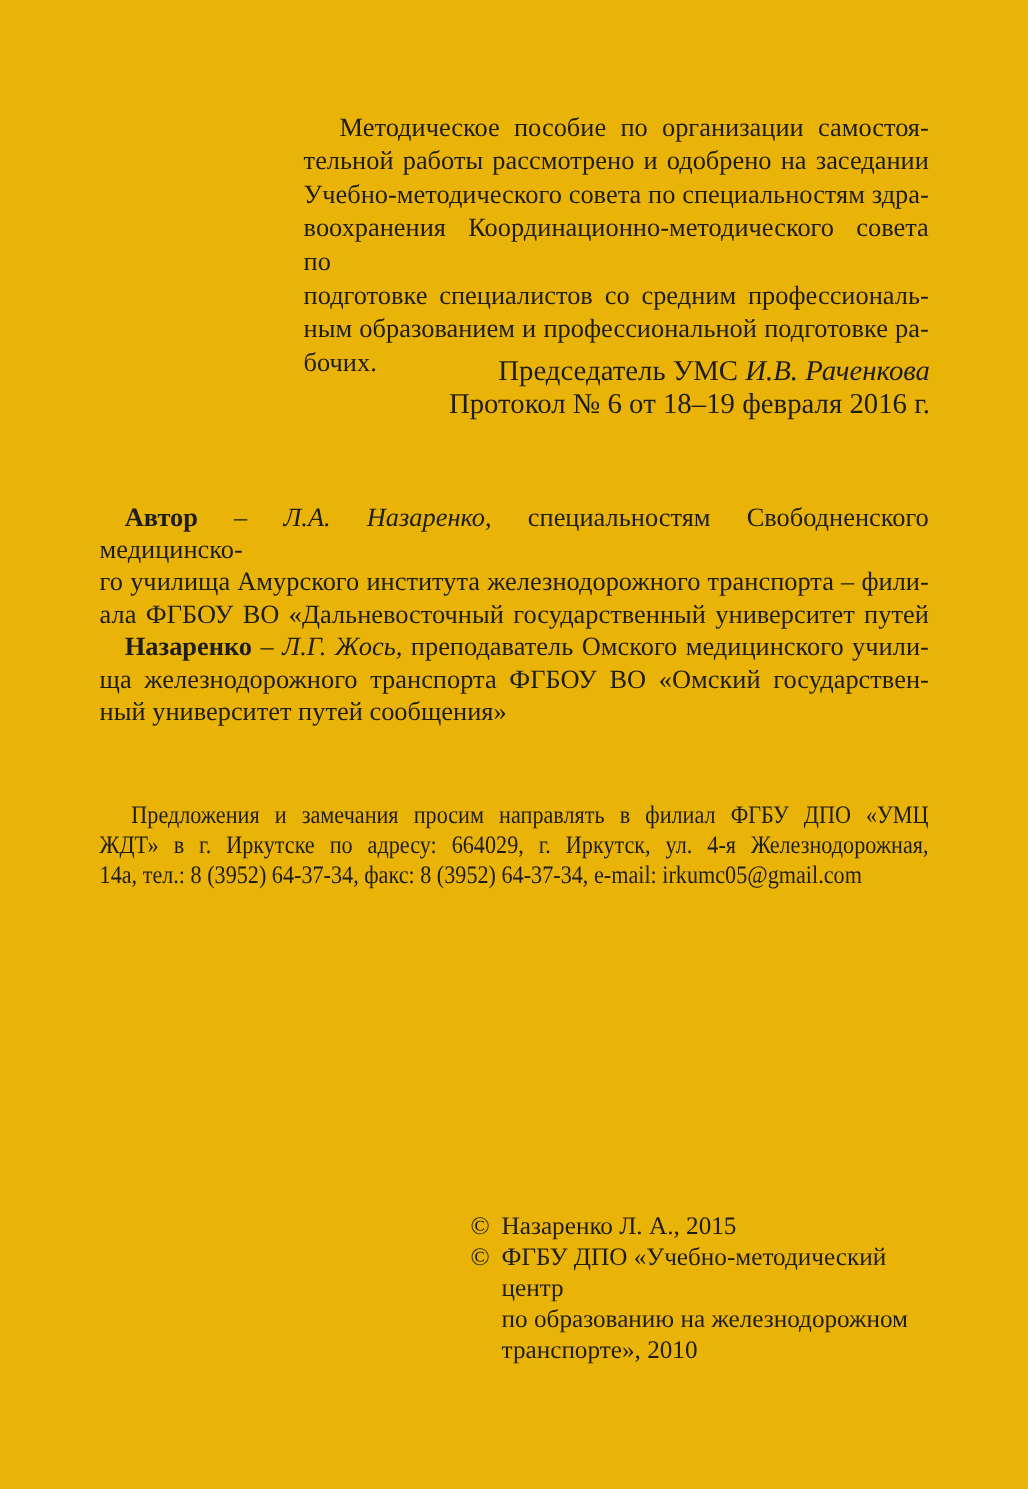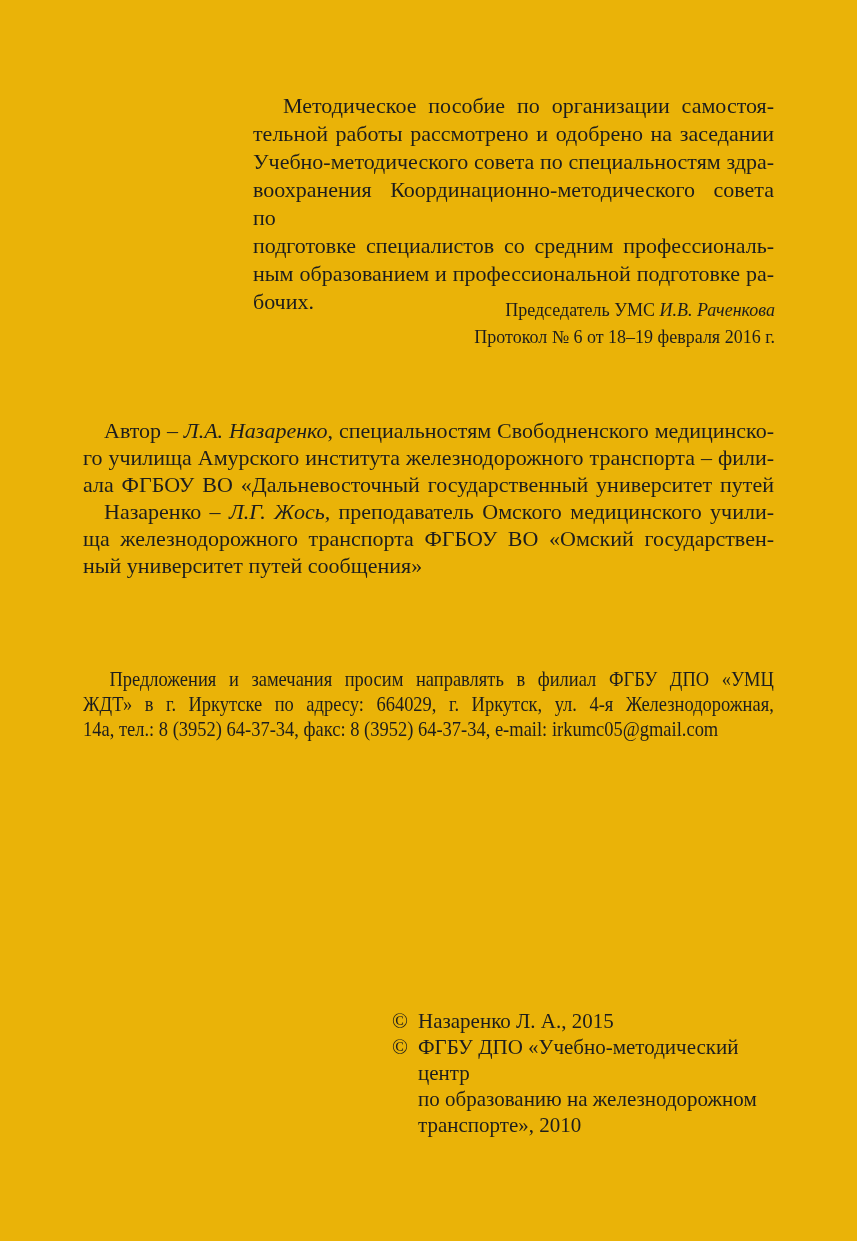--- a/index.html
+++ b/index.html
@@ -22,30 +22,30 @@
     font-size: 22px; line-height: 28px;
   }
   .jline { text-align: justify; text-align-last: justify; }
   .leftline { text-align: left; }
   .ind30 { text-indent: 30px; }
   .ind21 { text-indent: 21px; }
 
   
   .signature {
     right: 82px; top: 297px; width: 560px;
-    font-size: 18px; line-height: 27px;
+    font-size: 24px; line-height: 27px;
     text-align: right;
   }
 
   
   .credits {
     left: 83px; top: 417px; width: 691px;
     font-size: 22px; line-height: 27px;
   }
-  .bold { font-weight: normal; }
+  .bold { font-weight: bold; }
   .italic { font-style: italic; }
 
   
   .contact { left: 83px; top: 667px; width: 691px; height: 78px; }
   .contact-inner {
     width: 785px;
     transform: scaleX(0.88); transform-origin: 0 0;
     font-size: 21px; line-height: 25px;
   }
 

